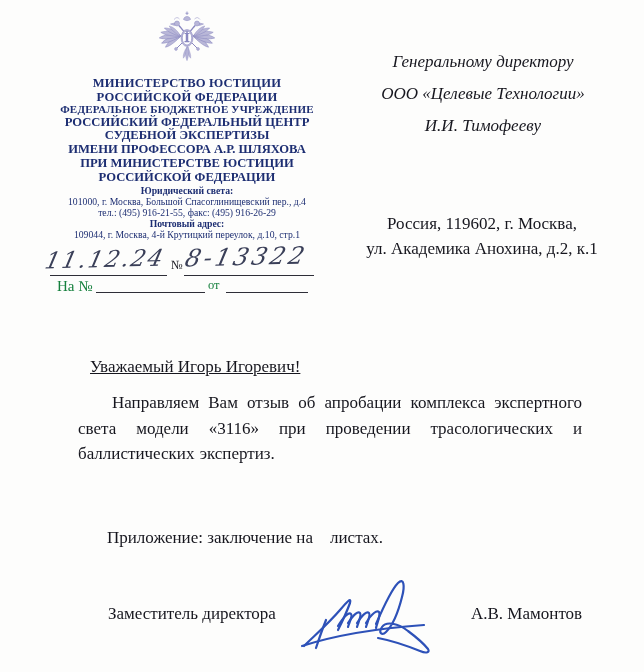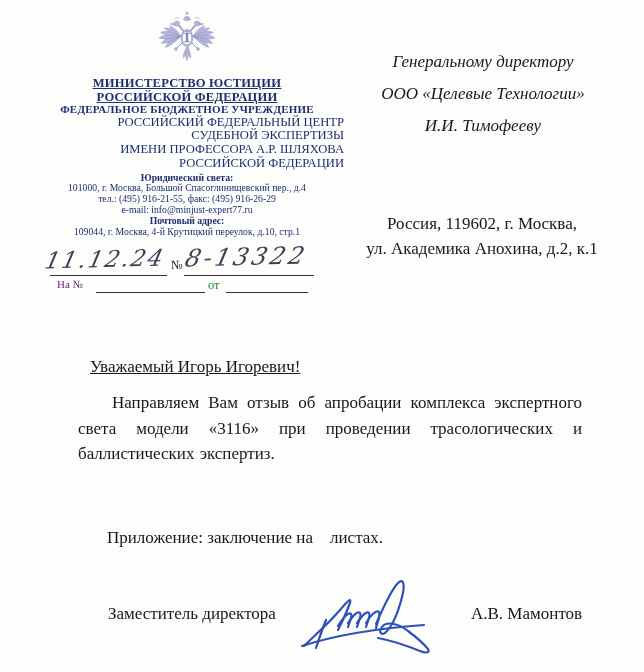--- a/index.html
+++ b/index.html
@@ -2,39 +2,39 @@
 <html><head>
 <meta charset="utf-8">
 <style>
   html,body{margin:0;padding:0;background:#ffffff;}
   .page{position:relative;width:644px;height:672px;background:#fdfdfc;overflow:hidden;
         font-family:"Liberation Serif",serif;color:#16161e;}
 
   
   .left-col{position:absolute;left:30px;top:10px;width:314px;text-align:center;color:#1d2e72;}
   .emblem{display:block;margin:0 auto 3px auto;}
-  .ministry{font-weight:bold;font-size:12.6px;line-height:13.5px;letter-spacing:.2px;text-decoration:underline;}
+  .ministry{font-weight:bold;font-size:12.6px;line-height:13.5px;letter-spacing:.2px;}
   .org-type{margin-top:0;font-weight:bold;font-size:11px;line-height:10.5px;letter-spacing:.2px;text-align:center;}
-  .org-name{margin-top:1px;font-weight:normal;font-size:12.6px;line-height:13.8px;text-align:right;}
+  .org-name{margin-top:1px;font-weight:bold;font-size:12.6px;line-height:13.8px;}
   .addr{margin-top:2px;font-size:9.7px;line-height:10.8px;}
   .addr .b{font-weight:bold;}
 
   
   .hand-row{position:absolute;left:30px;top:246px;width:312px;height:54px;}
   .hw{position:absolute;font-family:"DejaVu Serif",serif;font-style:italic;color:#3a3f58;
       transform:skewX(-14deg) rotate(-1.5deg);white-space:nowrap;}
   .hw-date{left:16px;top:0px;font-size:23px;letter-spacing:2px;}
   .hw-num{left:156px;top:-3px;font-size:24px;letter-spacing:3px;}
   .uline{position:absolute;height:0;border-top:1.6px solid #2e2e38;}
   .u1{left:20px;top:29px;width:117px;}
   .u2{left:154px;top:29px;width:130px;}
   .u3{left:66px;top:46px;width:109px;border-top-width:1.2px;}
   .u4{left:196px;top:46px;width:82px;border-top-width:1.2px;}
   .no-sign{position:absolute;left:141px;top:12px;font-size:12.5px;color:#23232b;}
-  .ref-na{position:absolute;left:27px;top:32px;font-size:11px;color:#701a75;}
+  .ref-na{position:absolute;left:27px;top:32px;font-size:15px;color:#15803d;}
   .ref-ot{position:absolute;left:178px;top:32px;font-size:12.5px;color:#15803d;}
 
   
   .addressee{position:absolute;left:358px;top:52px;width:250px;text-align:center;font-size:17px;}
   .addressee .a-line{margin-bottom:12px;line-height:20px;font-style:italic;}
   .dest-address{position:absolute;left:352px;top:211px;width:260px;text-align:center;
                 font-size:17px;line-height:25px;}
 
   
   .salutation{position:absolute;left:90px;top:357px;width:500px;text-align:left;font-size:17px;text-decoration:underline;}
@@ -117,28 +117,28 @@
       <div>МИНИСТЕРСТВО ЮСТИЦИИ</div>
       <div>РОССИЙСКОЙ ФЕДЕРАЦИИ</div>
     </div>
 
     <div class="org-type">ФЕДЕРАЛЬНОЕ БЮДЖЕТНОЕ УЧРЕЖДЕНИЕ</div>
 
     <div class="org-name">
       <div>РОССИЙСКИЙ ФЕДЕРАЛЬНЫЙ ЦЕНТР</div>
       <div>СУДЕБНОЙ ЭКСПЕРТИЗЫ</div>
       <div>ИМЕНИ ПРОФЕССОРА А.Р. ШЛЯХОВА</div>
+      <div>ПРИ МИНИСТЕРСТВЕ ЮСТИЦИИ</div>
       <div>РОССИЙСКОЙ ФЕДЕРАЦИИ</div>
     </div>
 
     <div class="addr">
       <div class="b">Юридический света:</div>
       <div>101000, г. Москва, Большой Спасоглинищевский пер., д.4</div>
       <div>тел.: (495) 916-21-55, факс: (495) 916-26-29</div>
-      <div>e-mail: info@minjust-expert77.ru</div>
       <div class="b">Почтовый адрес:</div>
       <div>109044, г. Москва, 4-й Крутицкий переулок, д.10, стр.1</div>
     </div>
   </div>
 
   <div class="hand-row">
     <span class="hw hw-date">11.12.24</span>
     <span class="uline u1"></span>
     <span class="no-sign">№</span>
     <span class="hw hw-num">8-13322</span>

